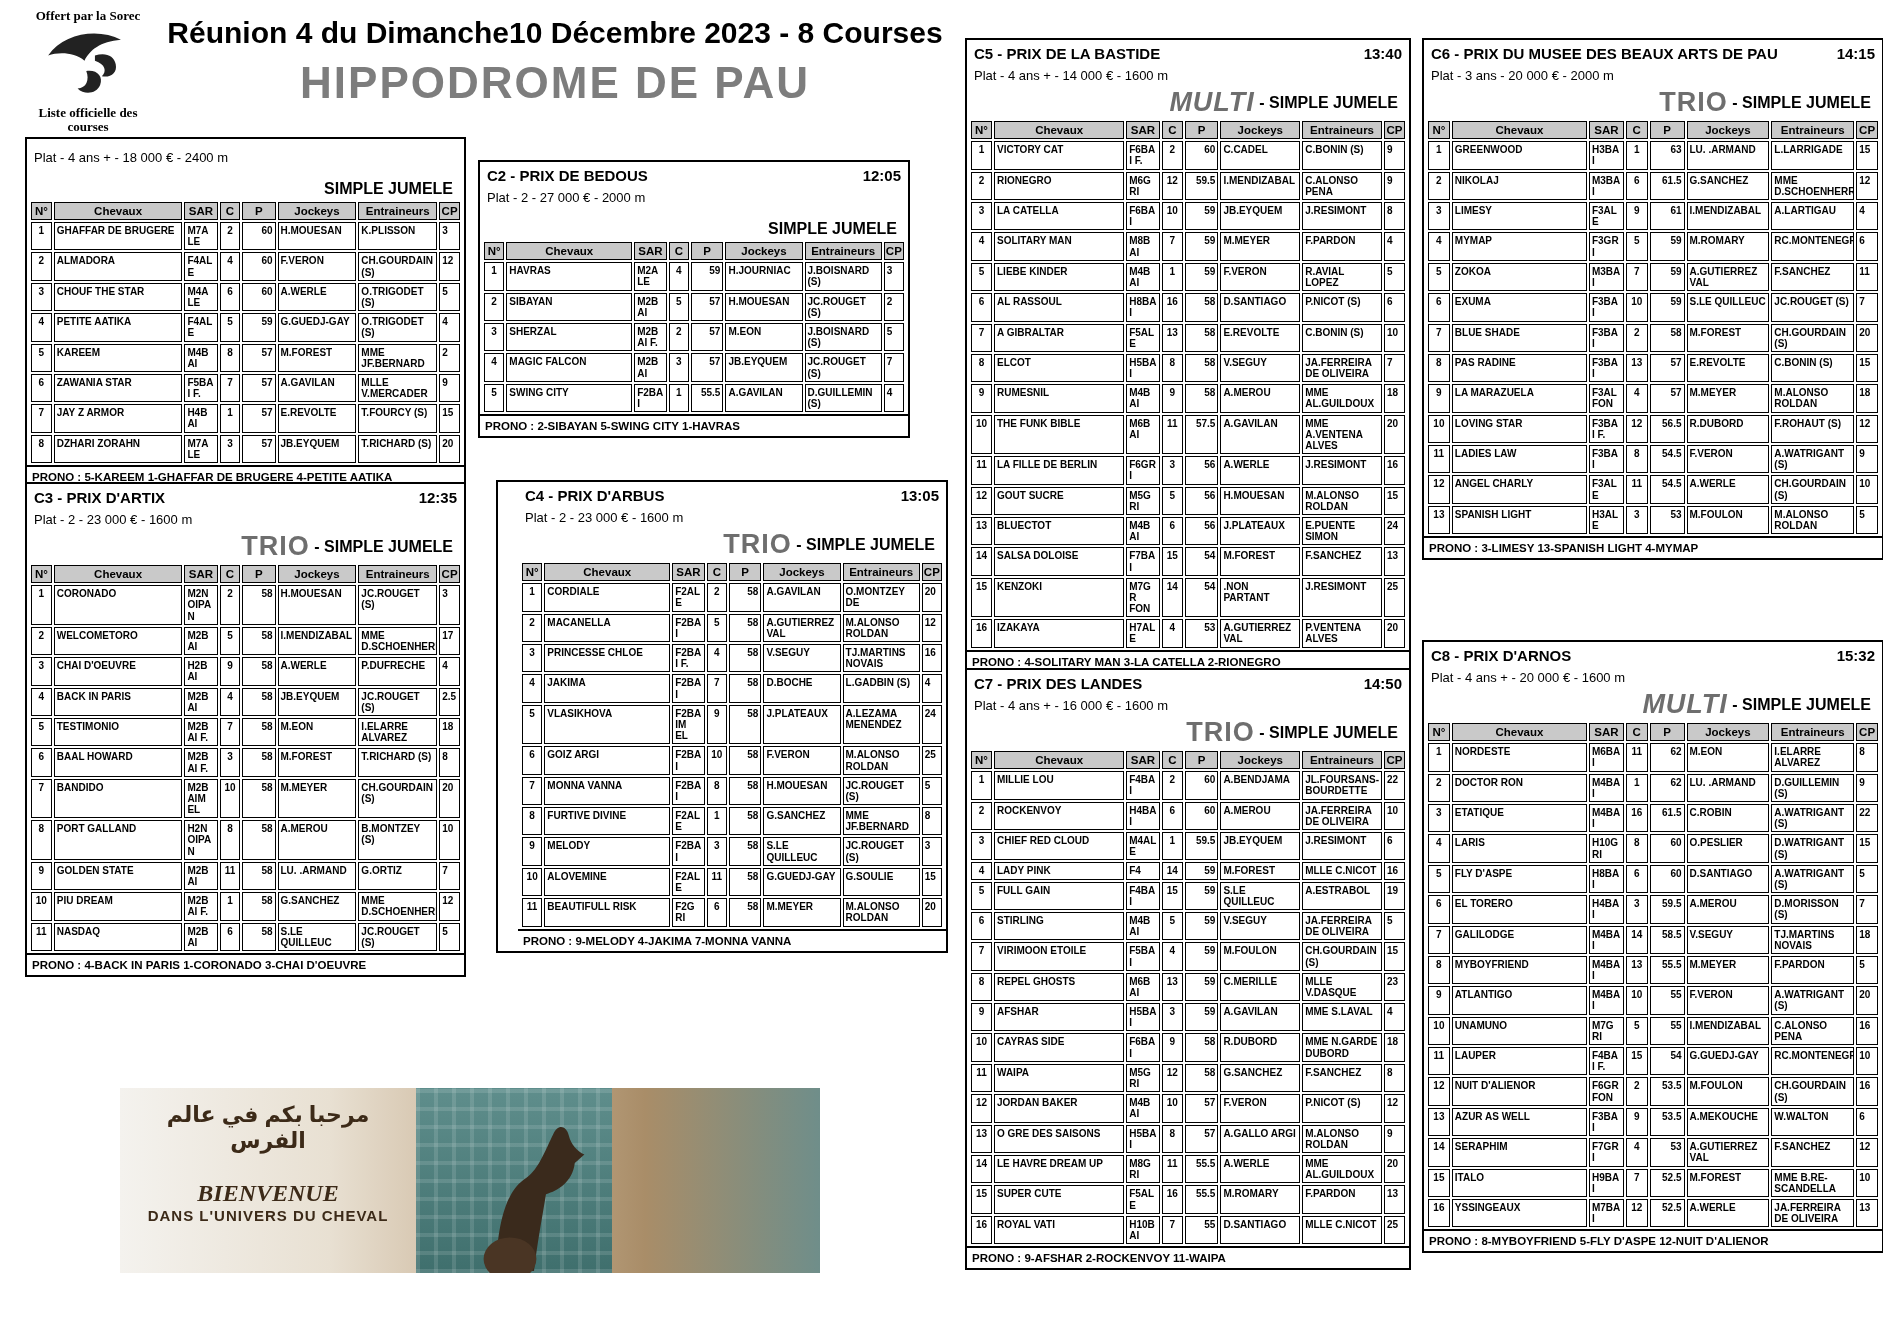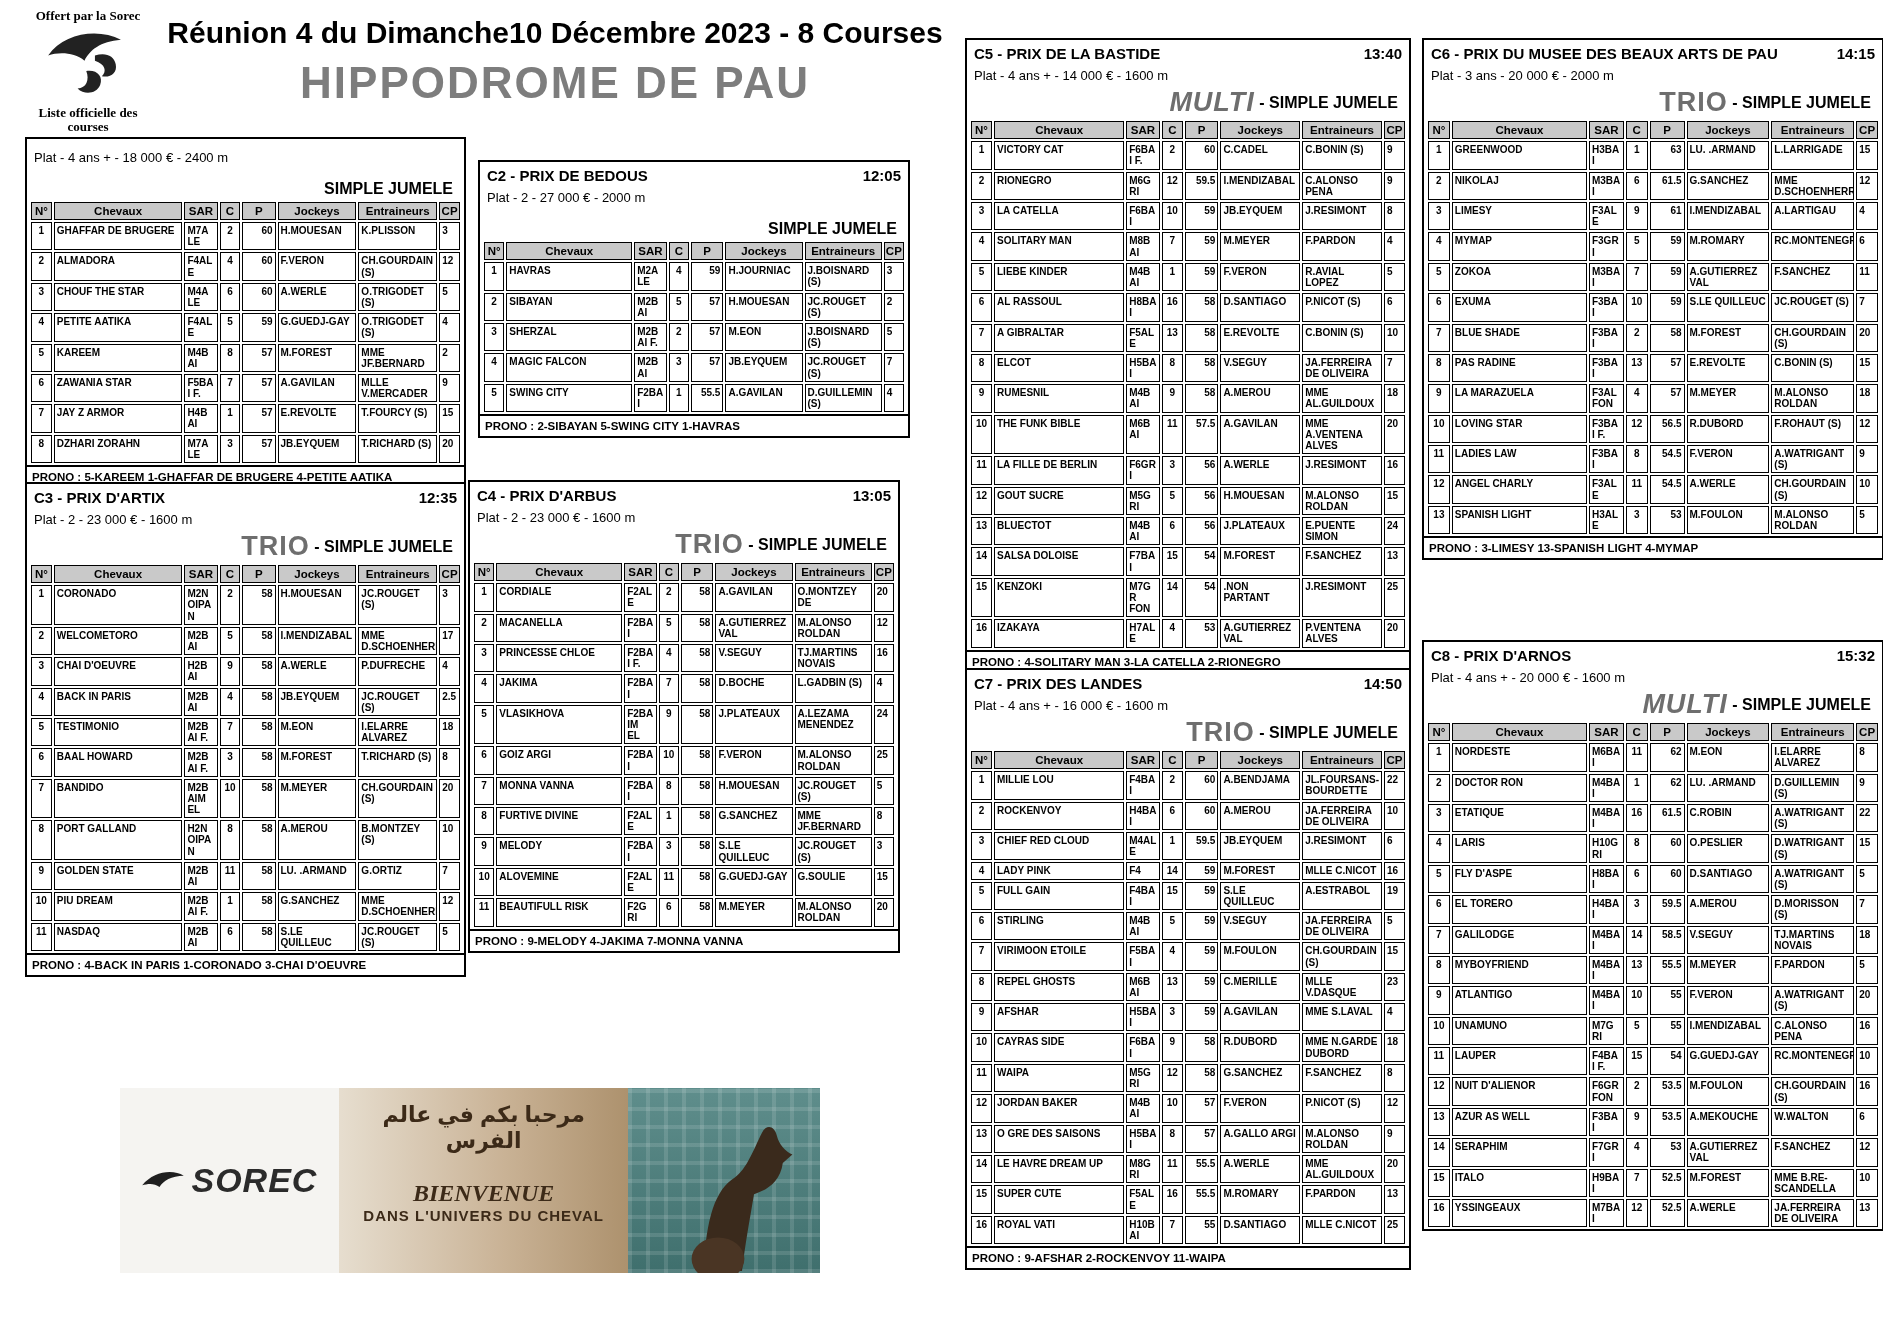--- a/index.html
+++ b/index.html
@@ -14,21 +14,21 @@
   .logo-box .logo-bottom{font-family:"Liberation Serif","DejaVu Serif",serif;font-weight:bold;font-size:13px;line-height:1.1;}
   .logo-swoosh{width:90px;height:78px;margin:2px auto;display:block;}
   .title-block{position:absolute;left:160px;top:16px;width:790px;text-align:center;}
   .page-title{font-size:30px;font-weight:bold;letter-spacing:0px;}
   .page-subtitle{font-size:44px;font-weight:bold;color:#7d7d7d;letter-spacing:2px;margin-top:8px;}
   
   .race{position:absolute;border:2px solid #000;background:#fff;}
   .pos-C1{left:25px;top:137px;width:437px;}
   .pos-C2{left:478px;top:160px;width:428px;}
   .pos-C3{left:25px;top:482px;width:437px;}
-  .pos-C4{left:468px;top:480px;width:428px;}
+  .pos-C4{left:496px;top:480px;width:428px;padding-left:20px;}
   .pos-C5{left:965px;top:38px;width:442px;}
   .pos-C6{left:1422px;top:38px;width:458px;}
   .pos-C7{left:965px;top:668px;width:442px;}
   .pos-C8{left:1422px;top:640px;width:458px;}
   .race-head{padding:5px 7px 0 7px;}
   .race-title-row{display:flex;justify-content:space-between;align-items:flex-start;}
   .race-title{font-size:15px;font-weight:bold;line-height:1.15;max-width:82%;}
   .race-time{font-size:15px;font-weight:bold;white-space:nowrap;}
   .race-cond{font-size:13px;margin-top:6px;}
   .race-bet{text-align:right;padding:6px 4px 3px 4px;line-height:1;}
@@ -1334,32 +1334,25 @@
             <td class="c-horse">YSSINGEAUX</td>
             <td class="c-sar">M7BAI</td>
             <td class="c-c">12</td>
             <td class="c-p">52.5</td>
             <td class="c-jockey">A.WERLE</td>
             <td class="c-trainer">JA.FERREIRA DE OLIVEIRA</td>
             <td class="c-cp">13</td>
           </tr>
         </tbody>
       </table>
+      <div class="race-prono">PRONO : 8-MYBOYFRIEND 5-FLY D'ASPE 12-NUIT D'ALIENOR</div>
     </div>
   </div>
 
 <div class="banner">
-  <div class="banner-left">
-    <div class="banner-brand">
-      <svg width="44" height="26" viewBox="0 0 100 60">
-        <path d="M2,40 C28,8 72,2 98,18 C70,18 50,30 42,44 C30,34 14,36 2,40 Z" fill="#1f1f1f"></path>
-      </svg>
-      <span>SOREC</span>
-    </div>
-  </div>
   <div class="banner-mid">
     <div class="banner-arabic">مرحبا بكم في عالم الفرس</div>
     <div class="banner-welcome1">BIENVENUE</div>
     <div class="banner-welcome2">DANS L'UNIVERS DU CHEVAL</div>
   </div>
   <div class="banner-right">
     <svg class="banner-horse" viewBox="0 0 100 130">
       <path d="M18,130 C20,85 28,62 44,52 C54,45 60,28 66,16 C70,7 77,9 79,17 C81,25 86,30 92,33 L84,40 C82,56 70,63 60,66 C56,90 53,105 50,130 Z" fill="#3a2a1c"></path>
       <ellipse cx="30" cy="120" rx="22" ry="18" fill="#4a3524"></ellipse>
     </svg>

